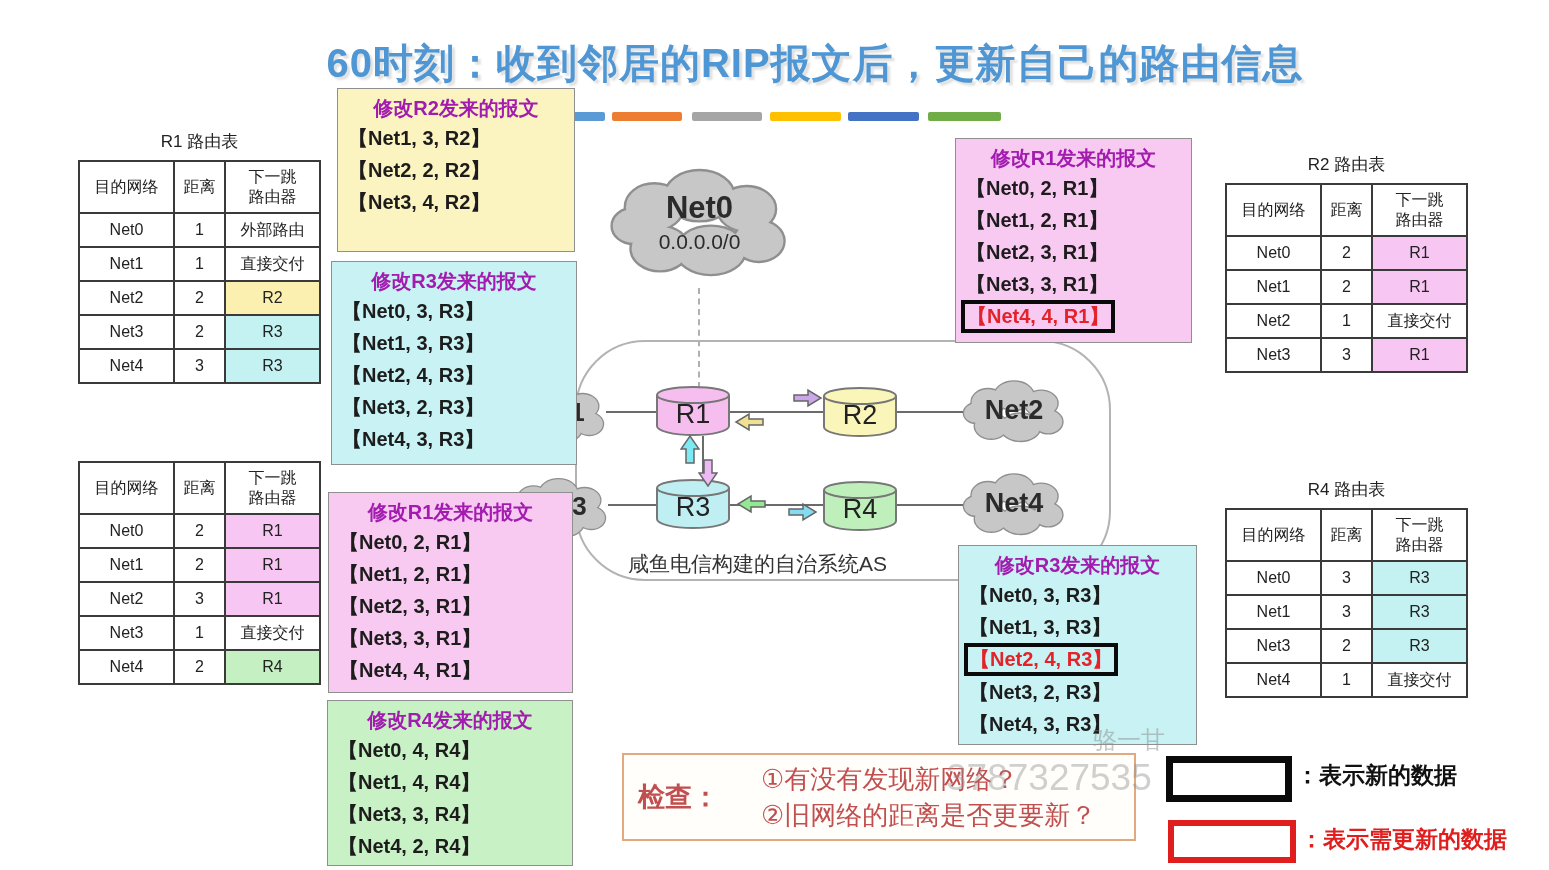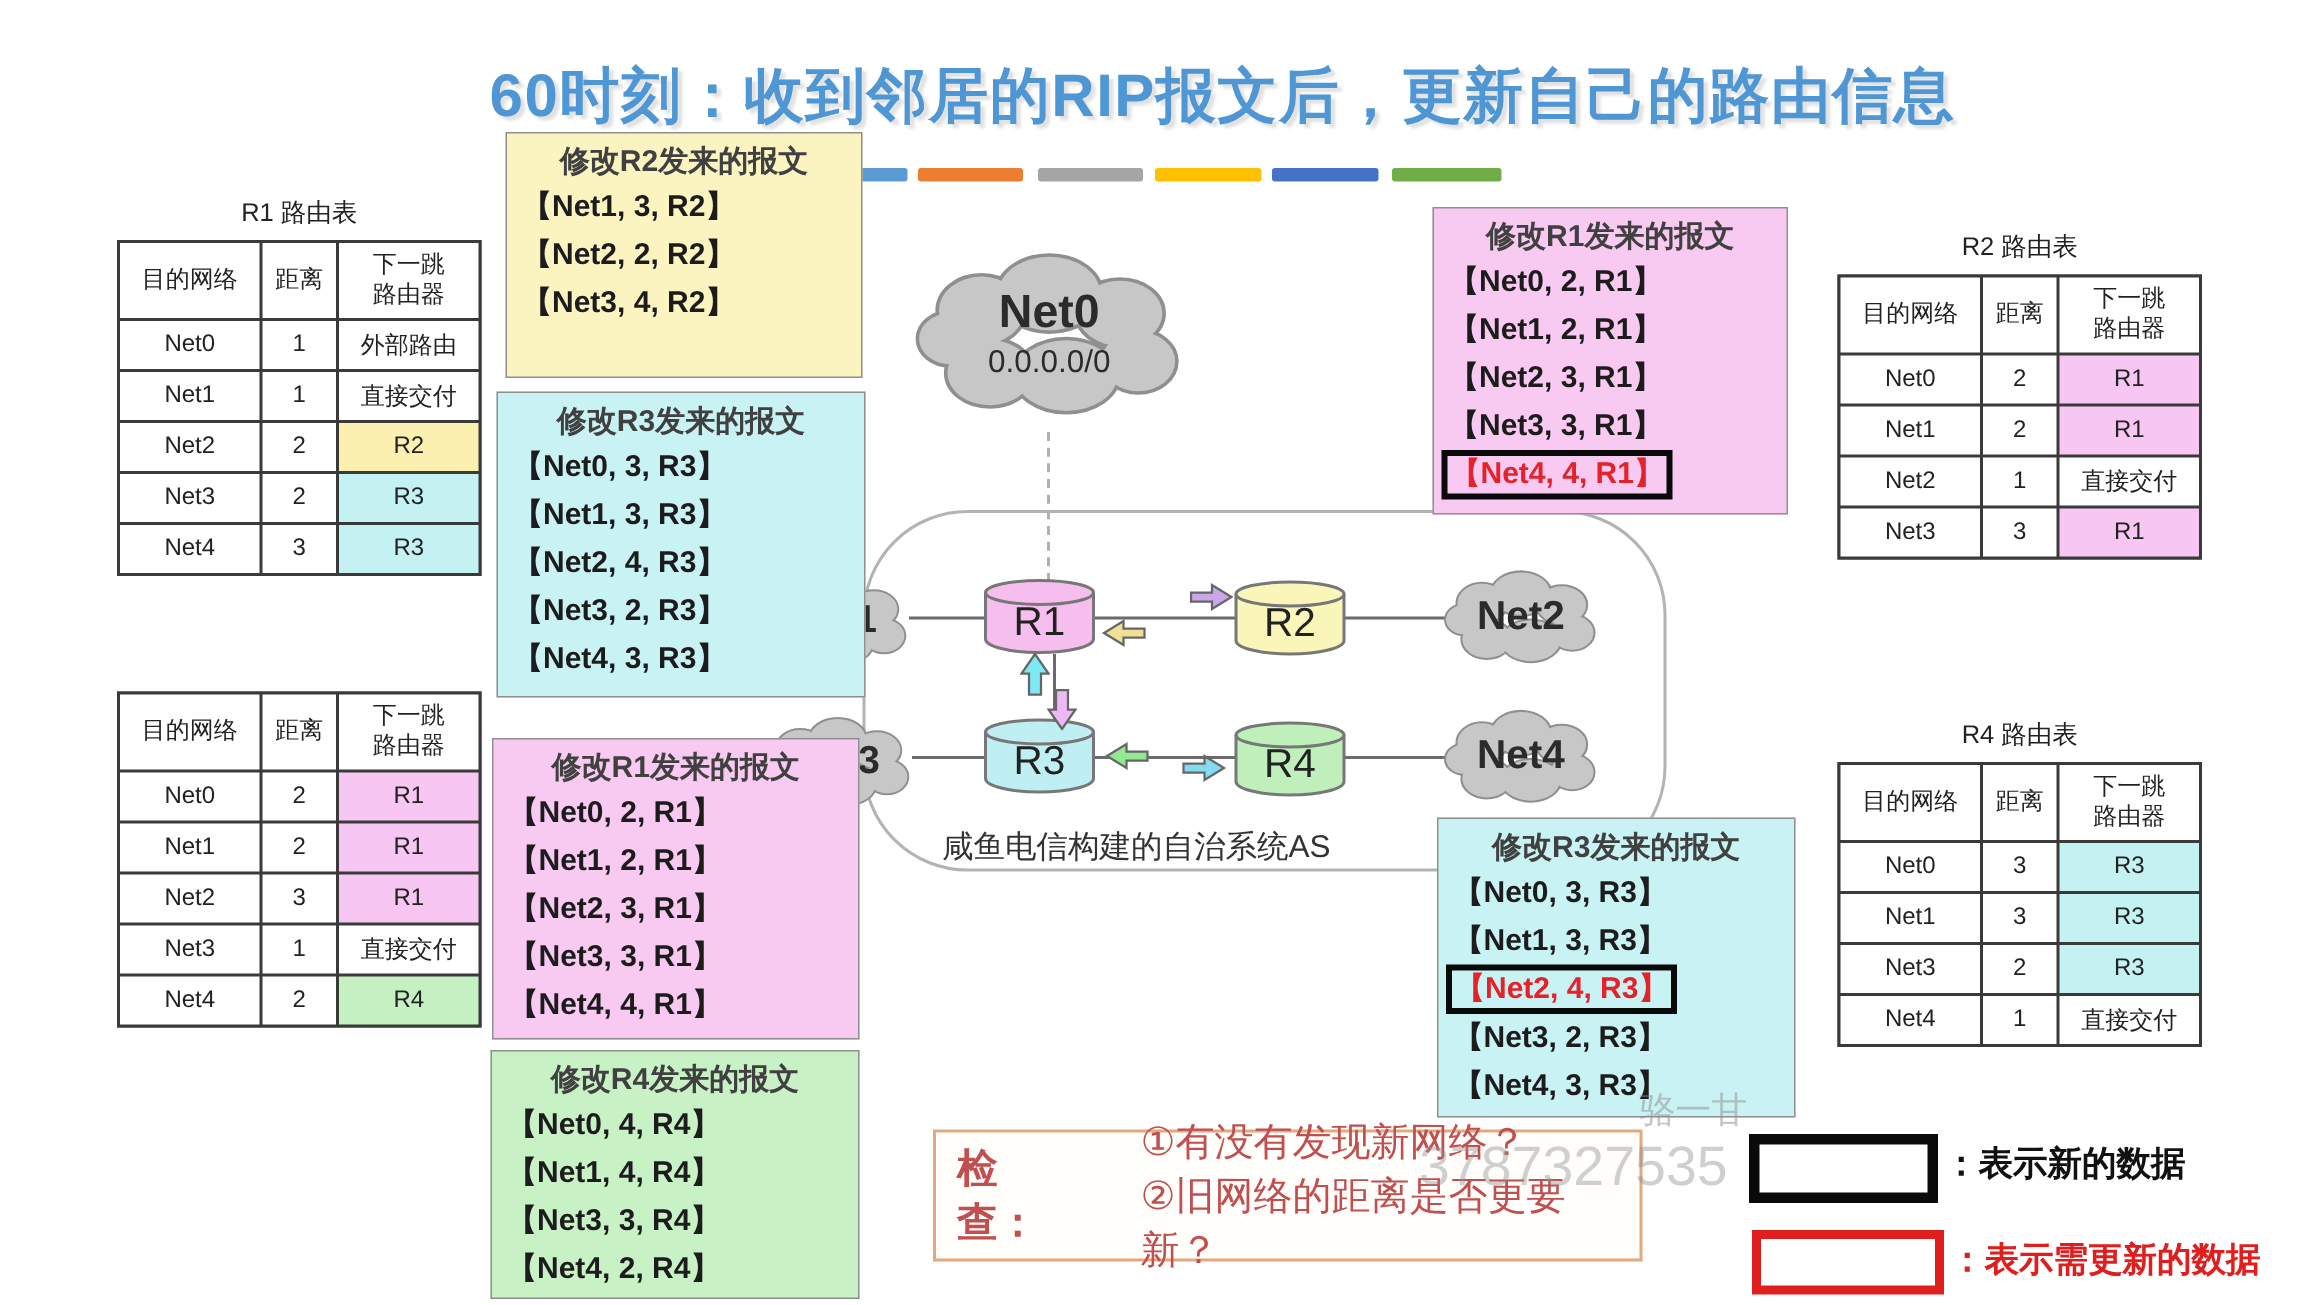--- a/index.html
+++ b/index.html
@@ -23,38 +23,38 @@
   .hl-cyan{background:#C4F1F2;}
   .hl-pink{background:#F7C6F2;}
   .hl-green{background:#C4F0C2;}
 
   
   .msgbox{position:absolute;border:1.5px solid #8f8f8f;padding:5px 8px;z-index:6;box-sizing:border-box;}
   .bg-yellow{background:#FBF3C0;}
   .bg-cyan{background:#C8F2F3;}
   .bg-pink{background:#F8C9F1;}
   .bg-green{background:#C9F1C6;}
-  .msg-title{font-size:20px;font-weight:bold;color:#404040;text-align:center;line-height:28px;}
+  .msg-title{font-size:20px;font-weight:bold;color:#a21caf;text-align:center;line-height:28px;}
   .msg-line{font-size:20px;font-weight:bold;color:#1c1c1c;line-height:32px;padding-left:2px;white-space:nowrap;}
   .boxed{display:inline-block;border:4px solid #0a0a0a;color:#E3222A;line-height:25px;padding:0 2px;margin-left:-5px;}
 
   
   .as-border{position:absolute;left:575px;top:340px;width:532px;height:237px;border:2px solid #b3b3b3;border-radius:70px;z-index:1;}
   .hline{position:absolute;height:2px;background:#6b6b6b;z-index:2;}
   .vline{position:absolute;width:2px;background:#6b6b6b;z-index:2;}
   .dashline{position:absolute;width:0;border-left:2px dashed #b0b0b0;z-index:2;}
   .cloud{position:absolute;z-index:3;}
   .cloud-label{position:absolute;z-index:3;text-align:center;font-weight:600;color:#2b2b2b;}
   .cyl{position:absolute;z-index:4;}
   .cyl-label{position:absolute;left:0;right:0;top:14px;text-align:center;font-size:27px;color:#222;z-index:4;}
   .arrow{position:absolute;z-index:5;}
   .as-label{position:absolute;left:628px;top:550px;font-size:21px;font-weight:normal;color:#333;z-index:2;}
 
   
-  .check-panel{position:absolute;left:622px;top:753px;width:473px;height:88px;border:2px solid #E2A87E;
+  .check-panel{position:absolute;left:622px;top:753px;width:514px;height:88px;border:2px solid #E2A87E;
     background:#FFFEFB;display:flex;align-items:center;box-sizing:border-box;z-index:6;}
   .check-label{font-size:27px;font-weight:bold;color:#C24F4F;margin-left:14px;}
   .check-lines{margin-left:42px;font-size:26px;color:#C24F4F;line-height:36px;}
 
   
   .legend-box-black{position:absolute;left:1166px;top:756px;width:112px;height:32px;border:7px solid #0a0a0a;background:#fff;z-index:6;}
   .legend-box-red{position:absolute;left:1168px;top:820px;width:116px;height:31px;border:6px solid #E01E1E;background:#fff;z-index:6;}
   .legend-label{position:absolute;font-size:23px;font-weight:bold;z-index:6;white-space:nowrap;}
   .legend-label.black{left:1296px;top:760px;color:#111;}
   .legend-label.red{left:1300px;top:824px;color:#E01E1E;}

